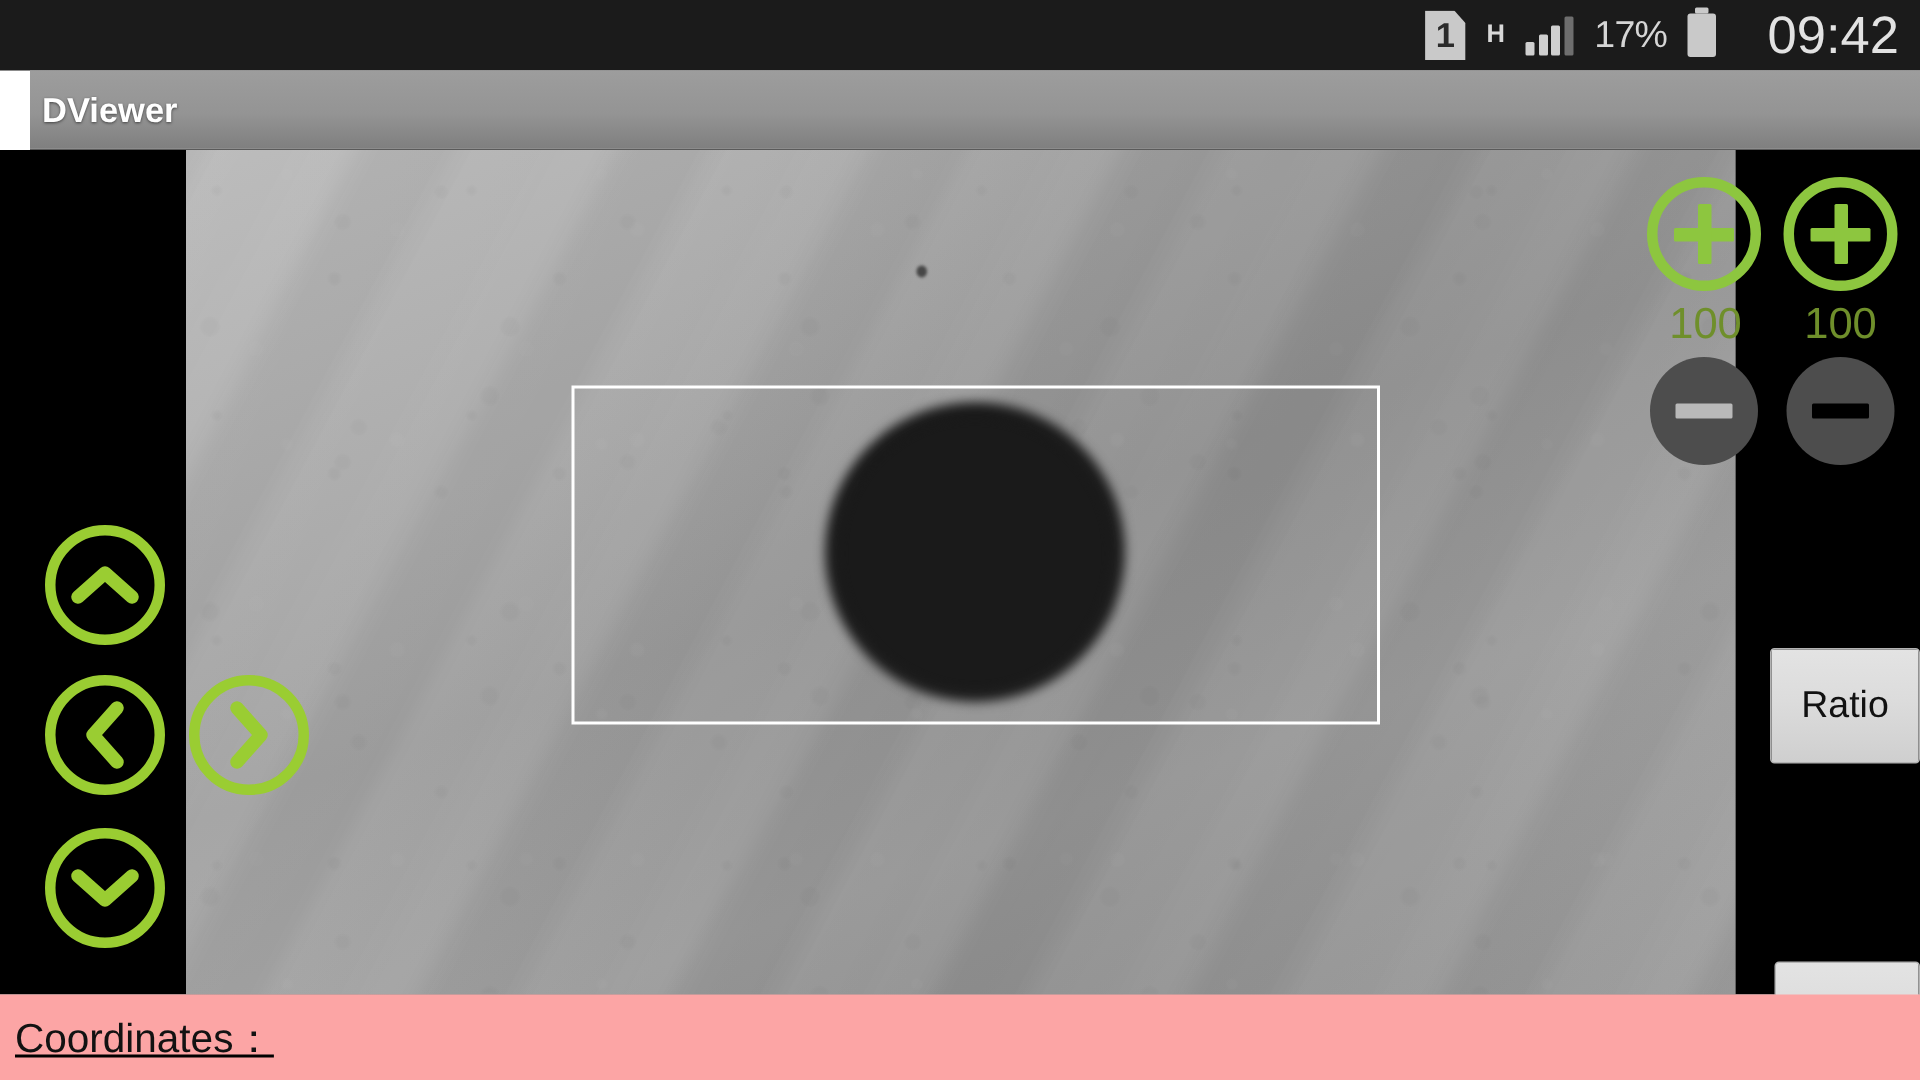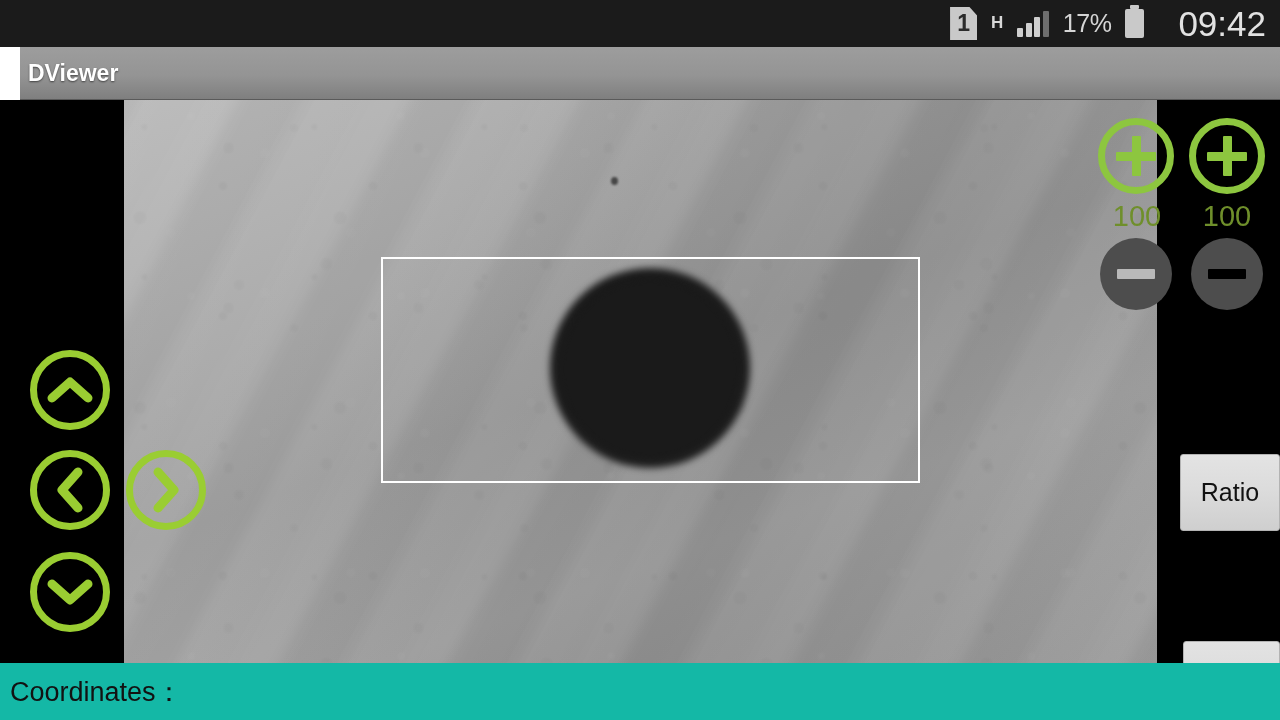--- a/index.html
+++ b/index.html
@@ -165,29 +165,29 @@
   
   .sbtn{
     position:absolute;
     background:linear-gradient(to bottom,#e3e3e3 0%,#dcdcdc 45%,#cfcfcf 100%);
     border:1px solid #b3b3b3;
     border-radius:3px;
     color:#111; font-size:25px;
     display:flex; align-items:center; justify-content:center;
     box-shadow:0 1px 2px rgba(0,0,0,.35);
   }
-  #btn-ratio { left:1180px; top:454px; width:100px; height:77px; }
+  #btn-ratio { left:1180px; top:432px; width:100px; height:77px; }
   #btn-switch{ left:1159px; top:533px; width:121px; height:77px; }
   #btn-start { left:1183px; top:641px; width:97px; height:79px; }
 
   
   .coordbar{
     position:absolute; left:0; top:663px; width:1280px; height:57px;
-    background:#14b8a6;
-    display:flex; align-items:center;
+    background:#fca5a5;
+    display:flex; align-items:center;text-decoration:underline;
   }
   .coordbar .label{ color:#121212; font-size:27px; padding-left:10px; }
   .coordbar .value{ color:#121212; font-size:27px; padding-left:6px; }
 </style>
 </head>
 <body>
 
 <div id="screen">
 
   <div class="statusbar">

